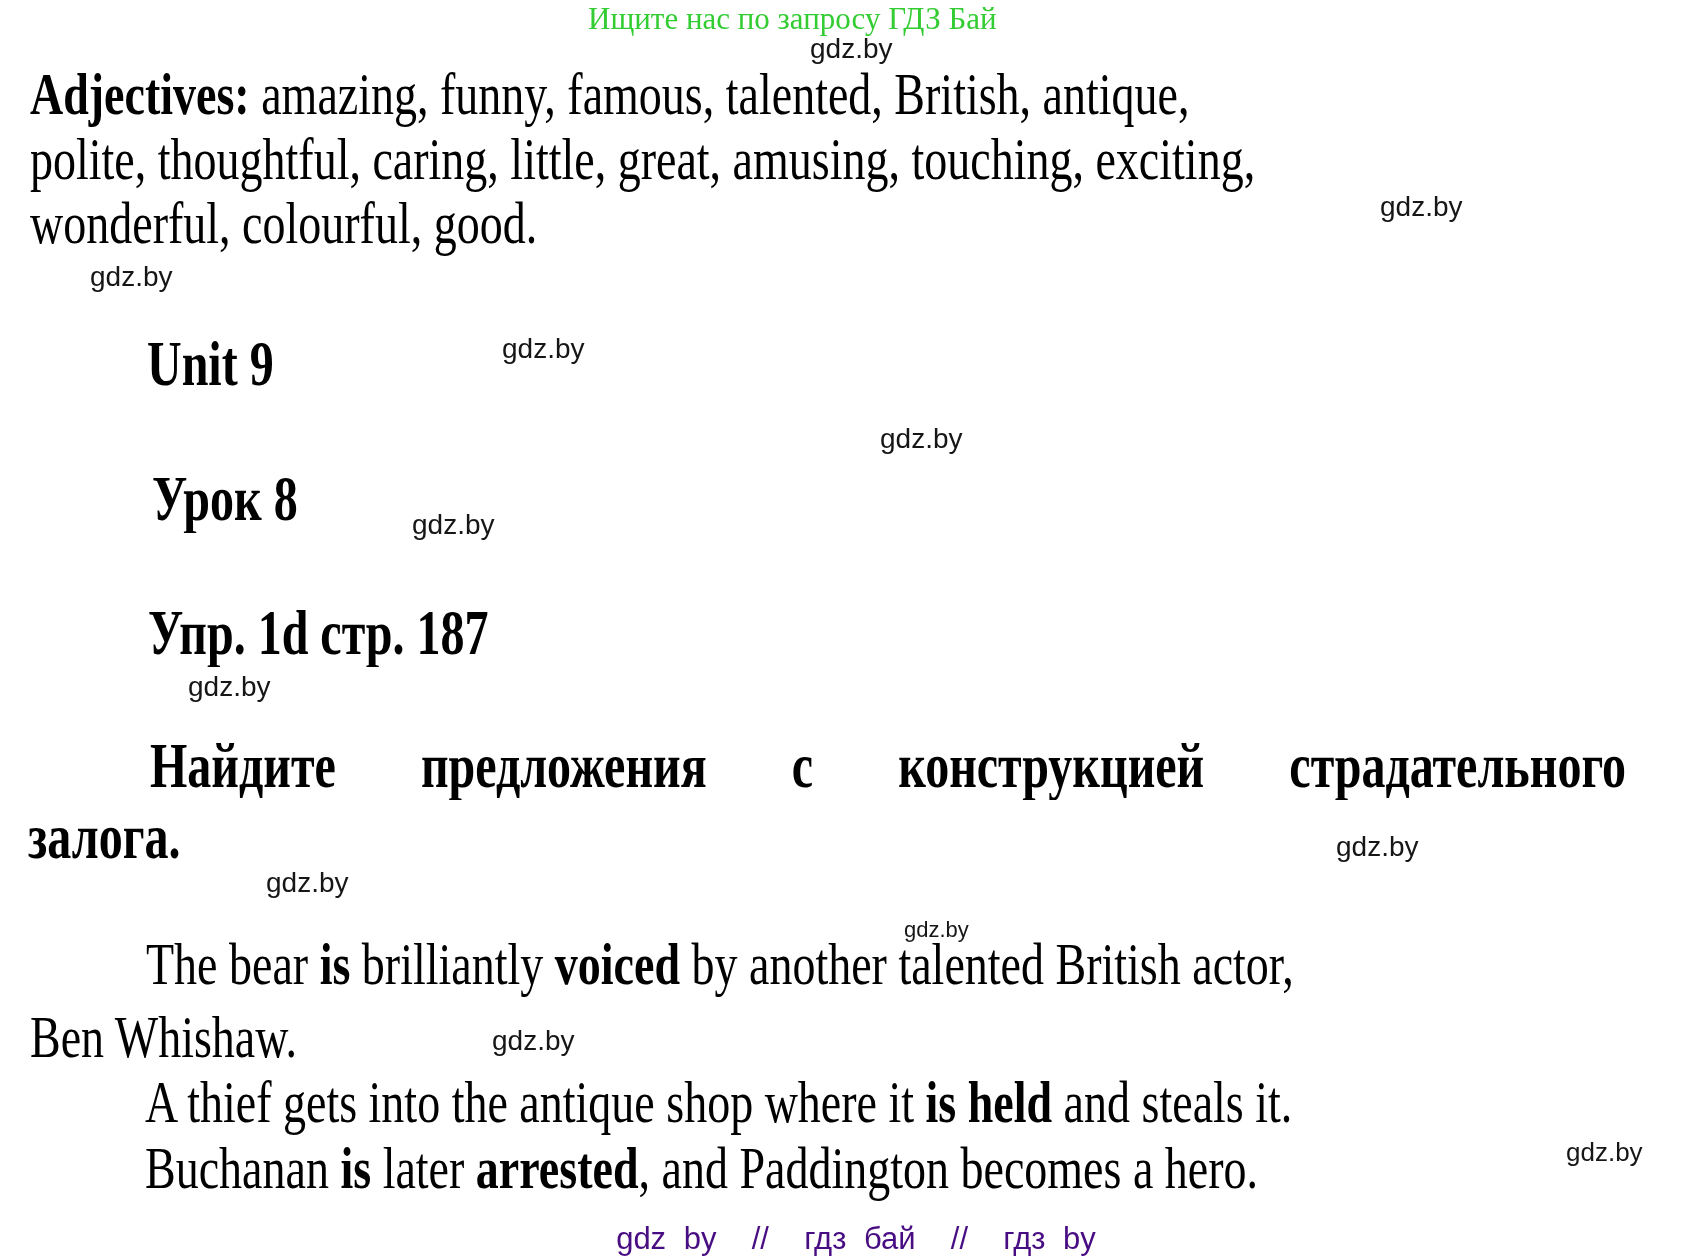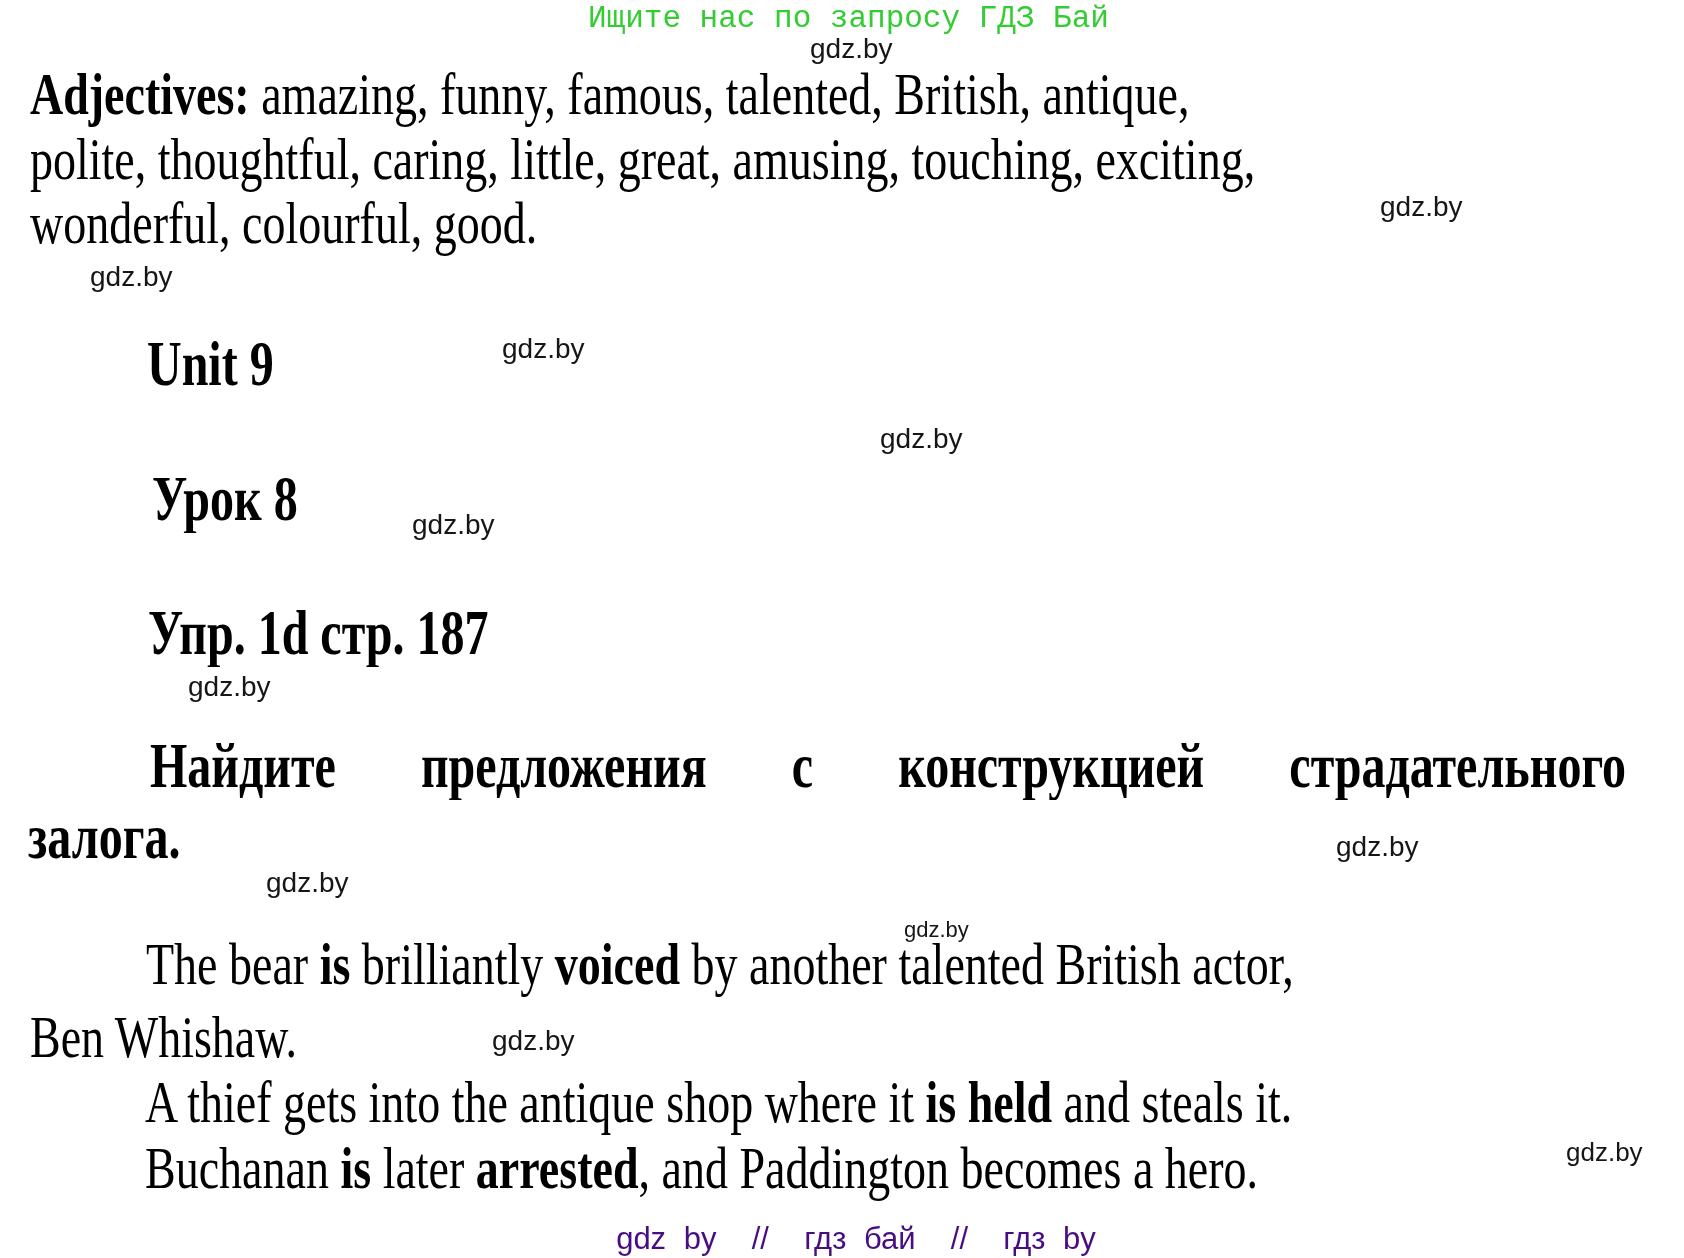--- a/index.html
+++ b/index.html
@@ -35,21 +35,21 @@
     font-family: "Liberation Sans", "DejaVu Sans", sans-serif;
     font-size: 28px;
     color: #161616;
     white-space: nowrap;
     line-height: 1.1;
     text-align: right;
   }
   .wm-small { font-size: 22px; }
   .wm-sup   { font-size: 26px; }
   .promo {
-    font-family: Liberation Mono, monospace;
+    font-family: Liberation Serif, serif;
     font-size: 31px;
     white-space: nowrap;
     line-height: 1.1;
   }
   .footer {
     left: 0; right: 0;
     text-align: center;
     font-family: "Liberation Sans", "DejaVu Sans", sans-serif;
     font-size: 31px;
     word-spacing: 9px;

